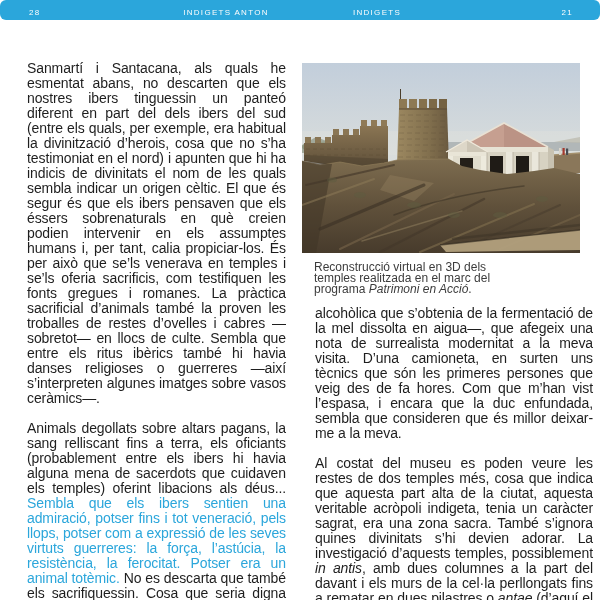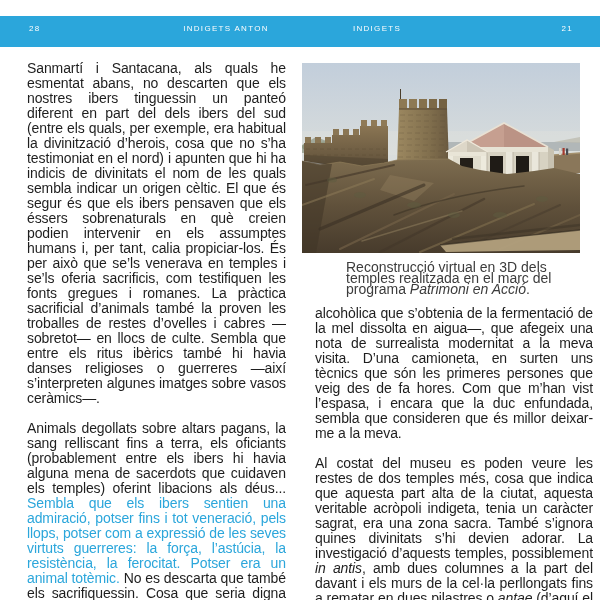--- a/index.html
+++ b/index.html
@@ -2,22 +2,23 @@
 <html style="--accent: #2BA6DB;"><head>
 <meta charset="utf-8">
 <style>
   html,body{margin:0;padding:0;background:#ffffff;}
   .page{
     position:relative;width:600px;height:600px;background:#ffffff;overflow:hidden;
     font-family:"Liberation Sans",sans-serif;color:#222;
   }
   
   .topbar{
-    position:absolute;left:0;top:16px;width:600px;height:31px;
+    position:absolute;left:0;top:0;width:600px;height:20px;
     background:var(--accent,#2BA6DB);
+    border-radius:6px;
   }
   .topbar span{
     position:absolute;top:8px;font-size:8px;line-height:9px;color:#fdfdfd;
     letter-spacing:1.3px;white-space:nowrap;
   }
   .pn-left{left:29px;}
   .rh-left{left:226px;transform:translateX(-50%);}
   .rh-right{left:355px;transform:translateX(-50%);padding-left:44px;}
   .pn-right{right:27px;}
   
@@ -27,21 +28,21 @@
   }
   .col p{margin:0 0 15px 0;}
   .col-left{left:27px;top:61px;width:259px;}
   .col-right{left:315px;top:306px;width:278px;}
   .run-accent{color:var(--accent,#2BA6DB);margin-top:24px;}
   .run-i{font-style:italic;}
   
   .photo{position:absolute;left:302px;top:63px;width:278px;margin:0;}
   .photo svg{display:block;}
   .photo figcaption{
-    margin:9px 0 0 44px;width:212px;font-size:14px;line-height:11px;
+    margin:9px 0 0 12px;width:212px;font-size:12px;line-height:11px;
     color:#3c3c3c;text-align:left;letter-spacing:0;
   }
 </style>
 </head>
 <body>
 
 <div class="page">
 
   <header class="topbar">
     <span class="pn-left">28</span>

